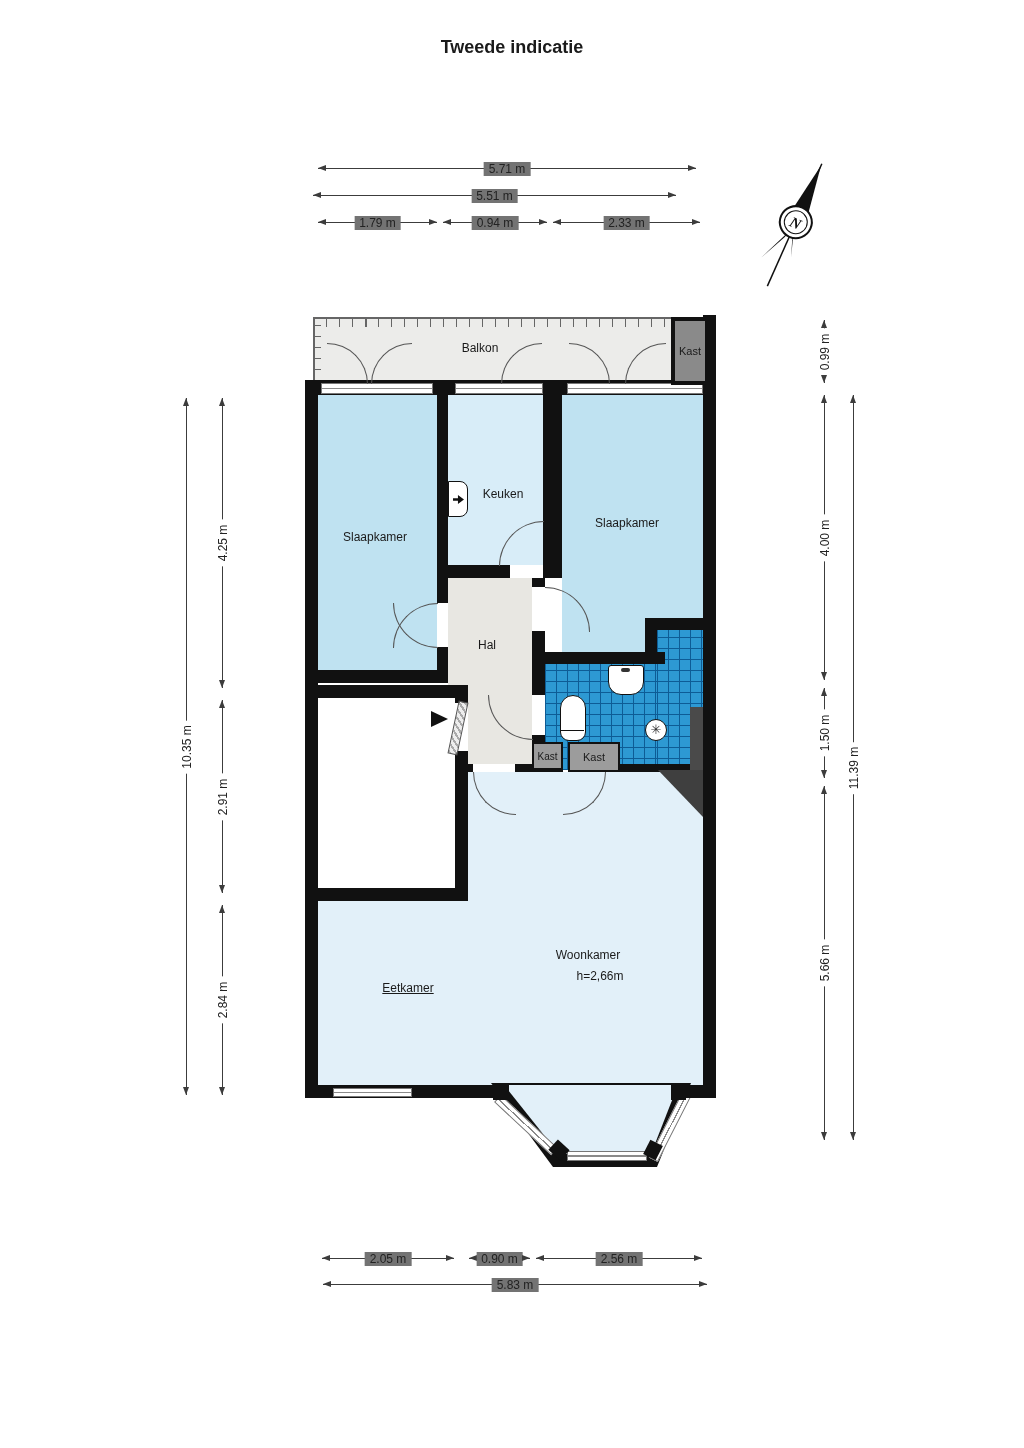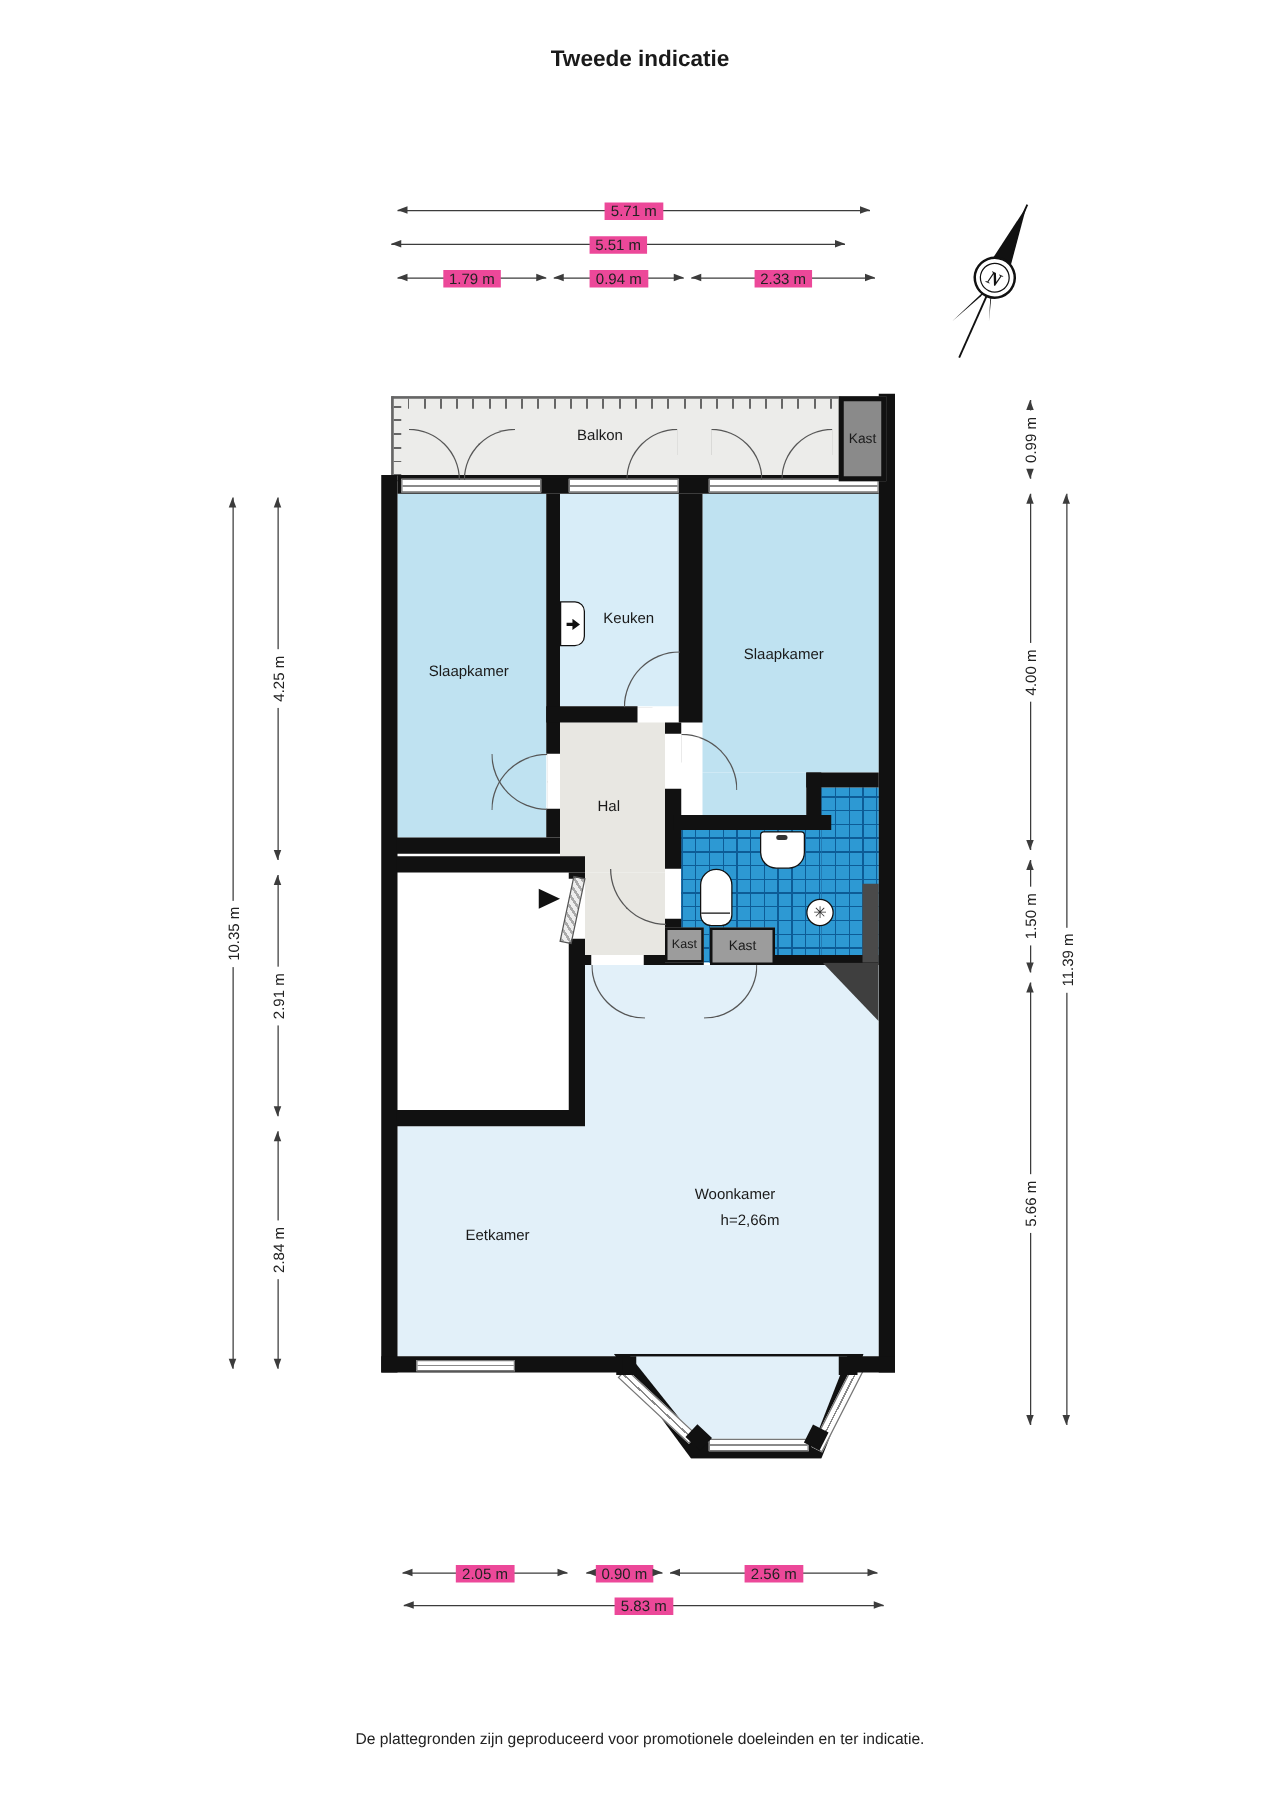--- a/index.html
+++ b/index.html
@@ -15,21 +15,21 @@
   .room{position:absolute;}
   .lbl{position:absolute;transform:translate(-50%,-50%);font-size:12px;color:#1a1a1a;white-space:nowrap;}
   .lbl.small{font-size:10px;}
   
   .dimh{position:absolute;height:0;border-top:1px solid var(--dim);}
   .dimh::before{content:"";position:absolute;left:0;top:-4px;width:0;height:0;
     border-right:8px solid var(--dim);border-top:3.5px solid transparent;border-bottom:3.5px solid transparent;}
   .dimh::after{content:"";position:absolute;right:0;top:-4px;width:0;height:0;
     border-left:8px solid var(--dim);border-top:3.5px solid transparent;border-bottom:3.5px solid transparent;}
   .dimh > span{position:absolute;left:50%;top:0;transform:translate(-50%,-50%);
-    background:#ec4899;padding:0 5px;font-size:12px;color:#222;white-space:nowrap;}
+    background:#737373;padding:0 5px;font-size:12px;color:#222;white-space:nowrap;}
   .dimv{position:absolute;width:0;border-left:1px solid var(--dim);}
   .dimv::before{content:"";position:absolute;top:0;left:-4px;width:0;height:0;
     border-bottom:8px solid var(--dim);border-left:3.5px solid transparent;border-right:3.5px solid transparent;}
   .dimv::after{content:"";position:absolute;bottom:0;left:-4px;width:0;height:0;
     border-top:8px solid var(--dim);border-left:3.5px solid transparent;border-right:3.5px solid transparent;}
   .dimv > span{position:absolute;left:0;top:50%;transform:translate(-50%,-50%) rotate(-90deg);
     background:#fff;padding:0 5px;font-size:12px;color:#222;white-space:nowrap;}
   
   .win{position:absolute;background:#fff;border:1px solid #777;
     background-image:linear-gradient(to bottom, transparent 42%, #8a8a8a 42%, #8a8a8a 58%, transparent 58%);}
@@ -224,20 +224,19 @@
       <div class="lbl" style="left:50%;top:50%;font-size:11px;">Kast</div>
     </div>
 
     <div class="lbl" style="left:175px;top:33px;">Balkon</div>
     <div class="lbl" style="left:70px;top:222px;">Slaapkamer</div>
     <div class="lbl" style="left:198px;top:179px;">Keuken</div>
     <div class="lbl" style="left:322px;top:208px;">Slaapkamer</div>
     <div class="lbl" style="left:182px;top:330px;">Hal</div>
     <div class="lbl" style="left:283px;top:640px;">Woonkamer</div>
     <div class="lbl" style="left:295px;top:661px;">h=2,66m</div>
-    <div class="lbl" style="left:93px;top:673px;">Eetkamer</div>
+    <div class="lbl" style="left:103px;top:673px;text-decoration:underline;">Eetkamer</div>
   </div>
 
   <div class="footer" style="top:1383px;">
-    <div>De plattegronden zijn geproduceerd voor promotionele doeleinden en ter indicatie.</div>
   </div>
 
 </div>
 
 </body></html>

